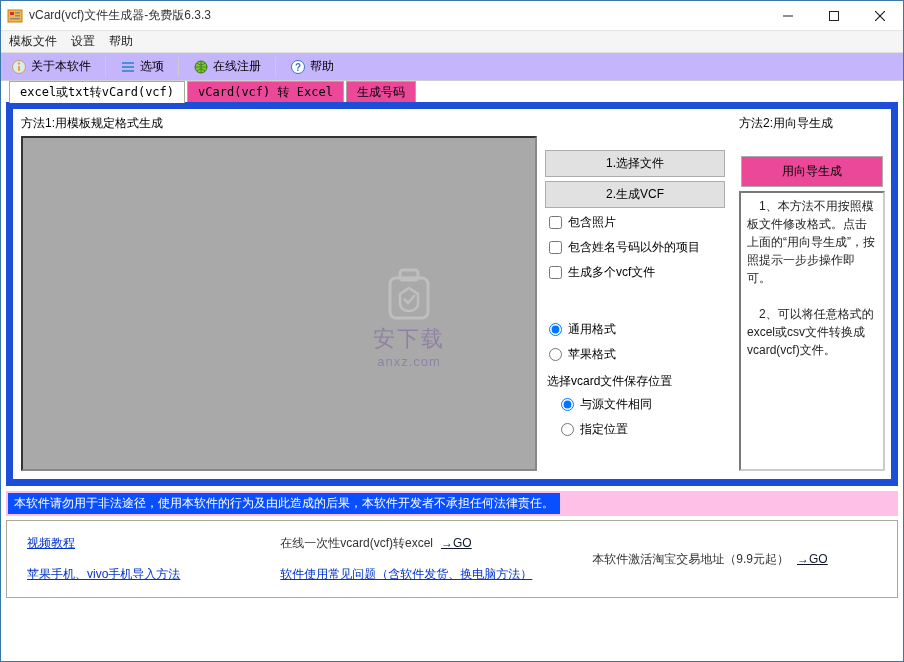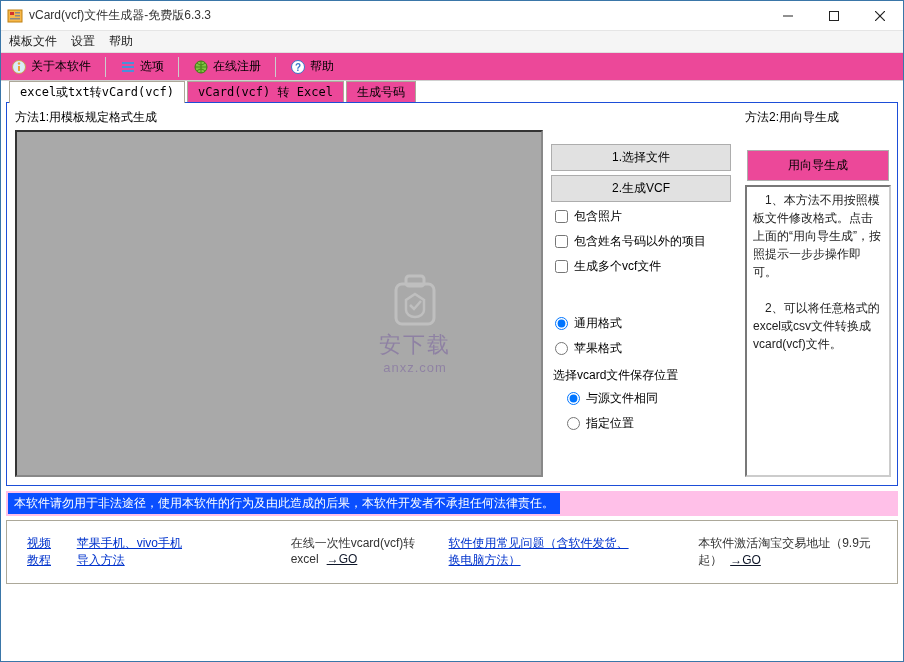--- a/index.html
+++ b/index.html
@@ -4,45 +4,45 @@
 <style>
 * { box-sizing: border-box; margin: 0; padding: 0; }
 body { font-family: "Microsoft YaHei", "SimSun", Arial, sans-serif; font-size: 12px; background: #fff; width: 904px; height: 662px; overflow: hidden; border: 1px solid #3a76a8; }
 .titlebar { height: 30px; background: #fff; display: flex; align-items: center; padding-left: 6px; border-bottom: 1px solid #e5e5e5; }
 .app-icon { width: 16px; height: 16px; margin-right: 6px; display: inline-flex; }
 .titlebar-title { flex: 1; font-size: 12px; color: #333; }
 .win-controls { display: flex; }
 .win-btn { width: 46px; height: 30px; display: flex; align-items: center; justify-content: center; cursor: default; }
 .menubar { height: 22px; display: flex; align-items: center; padding: 0 8px; gap: 14px; background: #f5f5f5; border-bottom: 1px solid #e0e0e0; }
 .menubar .mi { font-size: 12px; color: #222; cursor: default; }
-.toolbar { height: 28px; display: flex; align-items: center; padding: 0 4px; gap: 4px; background: #ec4899; border-bottom: 1px solid #d0d0d0; }
+.toolbar { height: 28px; display: flex; align-items: center; padding: 0 4px; gap: 4px; background: #c4b5fd; border-bottom: 1px solid #d0d0d0; }
 .tb-item { display: flex; align-items: center; gap: 4px; padding: 2px 6px; cursor: default; }
 .tb-sep { width: 1px; height: 20px; background: #ccc; margin: 0 4px; }
 .tb-icon { width: 16px; height: 16px; display: inline-flex; align-items: center; justify-content: center; }
 .tabs { display: flex; padding-left: 8px; height: 22px; }
 .tab { padding: 2px 10px; border: 1px solid #aca899; border-bottom: none; background: #ec4899; font-size: 12px; font-family: "SimSun", monospace; cursor: default; margin-right: 2px; }
 .tab.active { background: #fff; position: relative; z-index: 2; }
-.tabcontent { border: 1px solid #1d4ed8; margin: 0 5px 4px 5px; height: 384px; position: relative; top: -1px; background: #fff; display: flex; }
+.tabcontent { border: 7px solid #1d4ed8; margin: 0 5px 4px 5px; height: 384px; position: relative; top: -1px; background: #fff; display: flex; }
 .left-pane { flex: 1; padding: 4px 8px 8px 8px; display: flex; flex-direction: column; }
 .method-label { font-size: 12px; padding: 2px 0 4px 0; }
 .left-row { display: flex; gap: 8px; flex: 1; }
 .preview { flex: 1; background: #a9a9a9; border: 2px inset #888; position: relative; }
 .watermark { position: absolute; right: 90px; bottom: 100px; opacity: 0.28; color: #4c1d95; font-size: 22px; letter-spacing: 2px; text-align: center; pointer-events: none; }
 .controls { width: 180px; display: flex; flex-direction: column; gap: 4px; padding-top: 14px; }
 .btn { border: 1px solid #adadad; background: #e1e1e1; padding: 4px 0; text-align: center; cursor: default; font-size: 12px; }
 .chk, .rad { display: flex; align-items: center; gap: 6px; font-size: 12px; padding: 2px 4px; }
 .chk input, .rad input { margin: 0; }
 .grp-label { font-size: 12px; padding: 4px 2px 0 2px; }
 .right-pane { width: 158px; padding: 4px 6px 8px 6px; display: flex; flex-direction: column; border-left: 0; }
 .wizard-btn { border: 1px solid #adadad; background: #ec4899; padding: 6px 0; text-align: center; margin: 20px 2px 4px 2px; cursor: default; }
 .info-box { flex: 1; border: 2px inset #ccc; background: #fff; padding: 4px 6px; font-size: 12px; color: #222; line-height: 1.5; overflow: hidden; }
 .disclaimer-band { margin: 4px 5px; background: #ffc0e8; padding: 2px; }
 .disclaimer-inner { background: #0a4fff; color: #fff; font-size: 12px; padding: 2px 6px; display: inline-block; }
 .links-area { border: 1px solid #aca899; margin: 4px 5px 6px 5px; padding: 14px 20px; display: flex; gap: 40px; font-size: 12px; }
-.links-col { display: flex; flex-direction: row; gap: 14px; }
+.links-col { display: flex; flex-direction: column; gap: 14px; }
 .link { color: #0033cc; text-decoration: underline; cursor: pointer; }
 .go { color: #0f172a; text-decoration: underline; cursor: pointer; margin-left: 8px; }
 .plain { color: #333; }
 </style>
 </head>
 <body>
 
 <div class="titlebar">
   <span class="app-icon">
     <svg viewBox="0 0 16 16">

